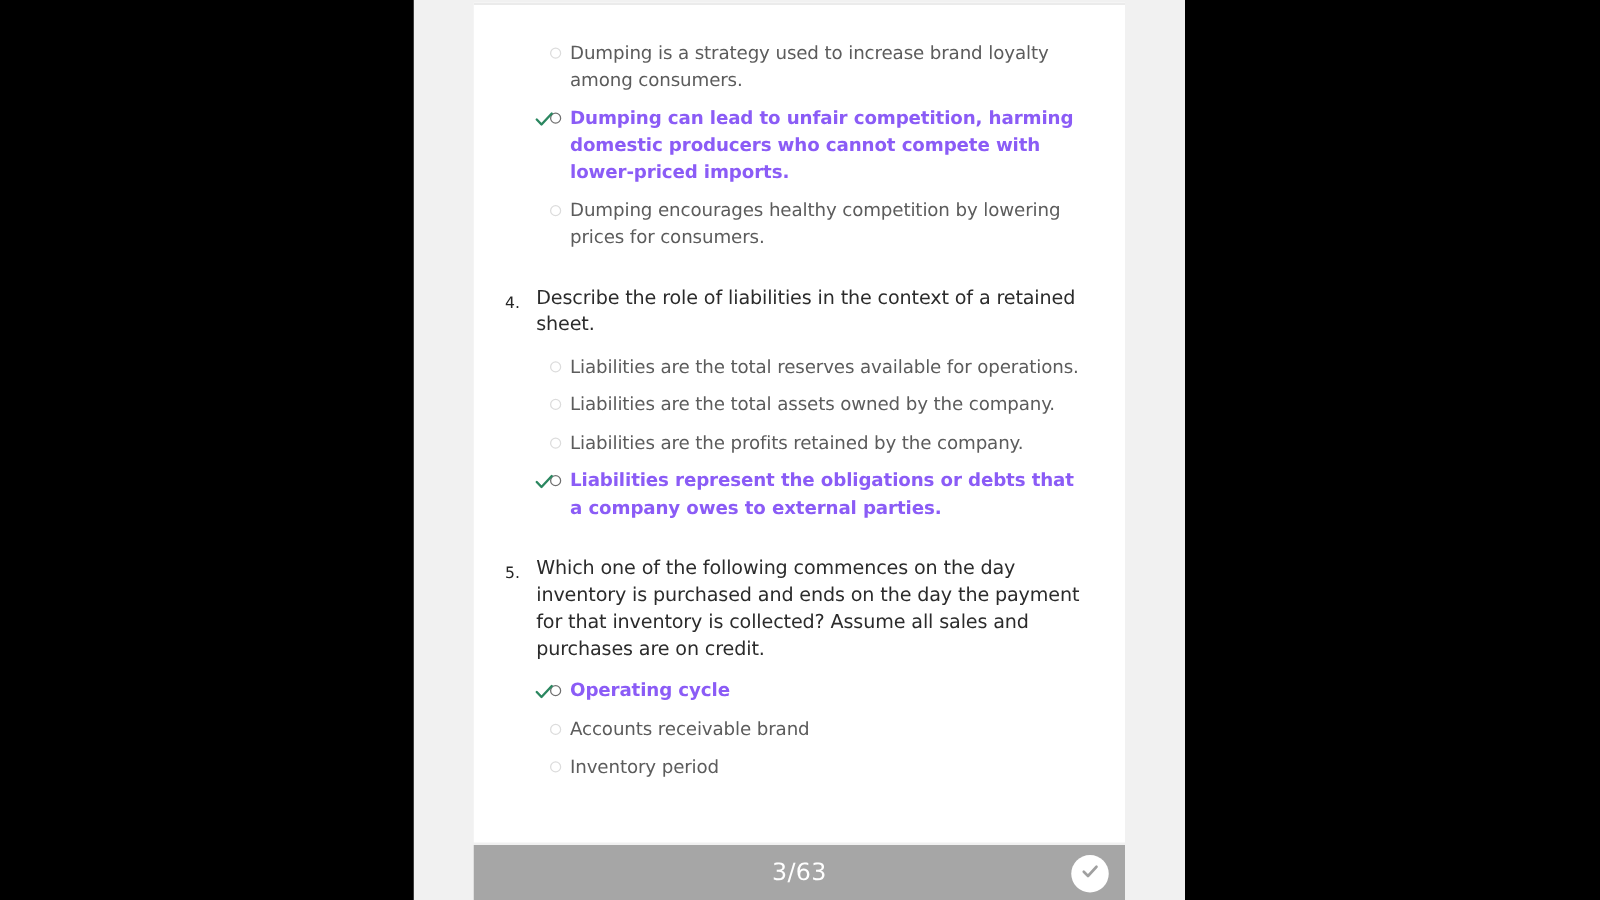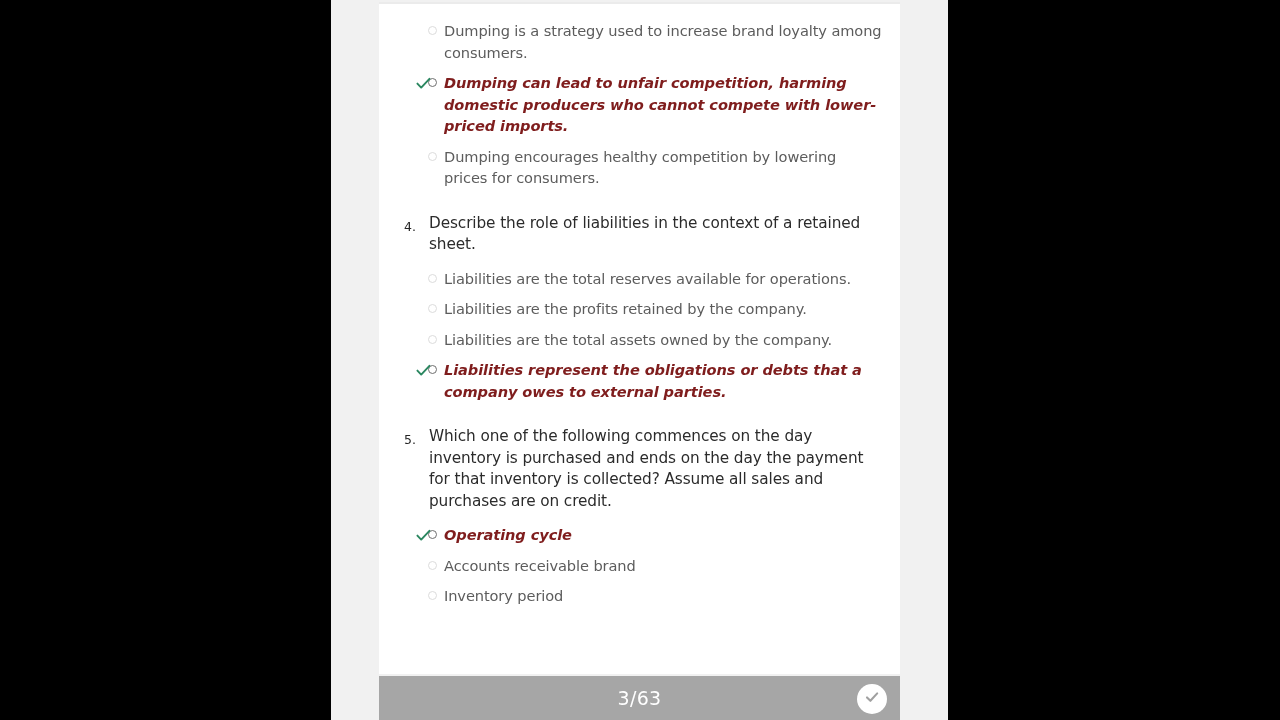--- a/index.html
+++ b/index.html
@@ -69,21 +69,21 @@
   }
   .q-text {
     flex: 1;
     font-size: 15.3px;
     color: #2b2b2b;
     line-height: 21.5px;
     letter-spacing: -0.1px;
   }
 
   
-  .options { margin: 0; }
+  .options { margin: 12px; }
 
   .option-row {
     display: flex;
     align-items: flex-start;
     margin-bottom: 9px;
     min-height: 20px;
   }
 
   .opt-check {
     width: 29px;
@@ -116,23 +116,22 @@
 
   .opt-label {
     flex: 1;
     font-size: 14.6px;
     line-height: 21.5px;
     color: #5c5c5c;
     letter-spacing: -0.1px;
     padding-left: 4px;
   }
   .option-row.correct .opt-label {
-    color: #7f1d1d;
+    color: #8b5cf6;
     font-weight: bold;
-    font-style: italic;
   }
   .q-spacer-lg { height: 15px; }
 
   
   #bottom-bar {
     position: absolute;
     left: 379px;
     top: 676px;
     width: 521px;
     height: 44px;
@@ -210,28 +209,28 @@
               <div class="opt-radio">
                 <span class="radio-dot"></span>
               </div>
               <div class="opt-label">Liabilities are the total reserves available for operations.</div>
             </div>
             <div class="option-row">
               <div class="opt-check"></div>
               <div class="opt-radio">
                 <span class="radio-dot"></span>
               </div>
+              <div class="opt-label">Liabilities are the total assets owned by the company.</div>
+            </div>
+            <div class="option-row">
+              <div class="opt-check"></div>
+              <div class="opt-radio">
+                <span class="radio-dot"></span>
+              </div>
               <div class="opt-label">Liabilities are the profits retained by the company.</div>
-            </div>
-            <div class="option-row">
-              <div class="opt-check"></div>
-              <div class="opt-radio">
-                <span class="radio-dot"></span>
-              </div>
-              <div class="opt-label">Liabilities are the total assets owned by the company.</div>
             </div>
             <div class="option-row correct">
               <div class="opt-check"><span><svg width="15" height="13" viewBox="0 0 15 13">
                     <path d="M1.4 6.6 L5.2 10.6 L13.4 1.8" fill="none" stroke="#2b8760" stroke-width="1.9" stroke-linecap="round" stroke-linejoin="round"></path>
                   </svg></span></div>
               <div class="opt-radio">
                 <span class="radio-dot"></span>
               </div>
               <div class="opt-label">Liabilities represent the obligations or debts that a company owes to external parties.</div>
             </div>

